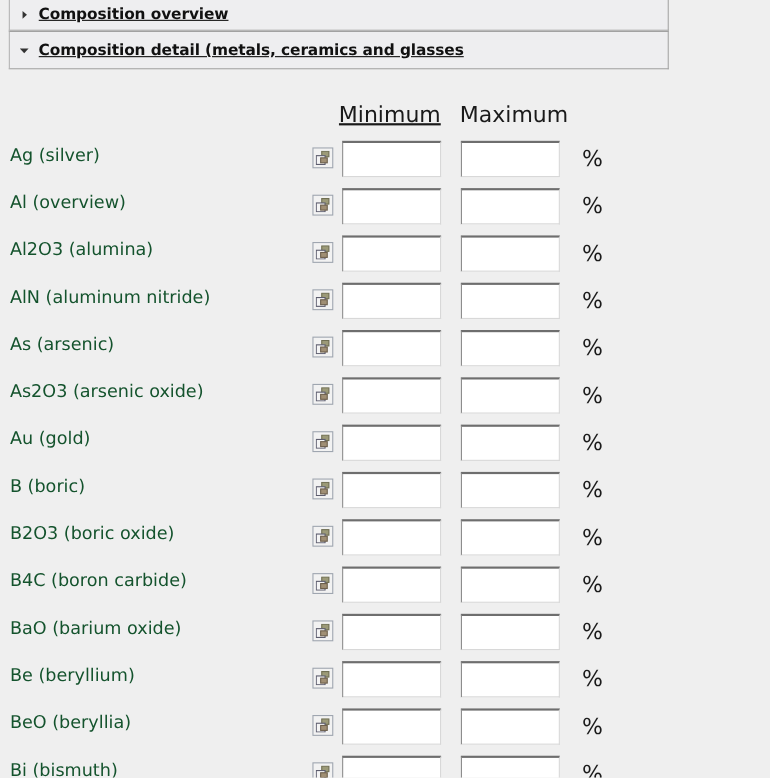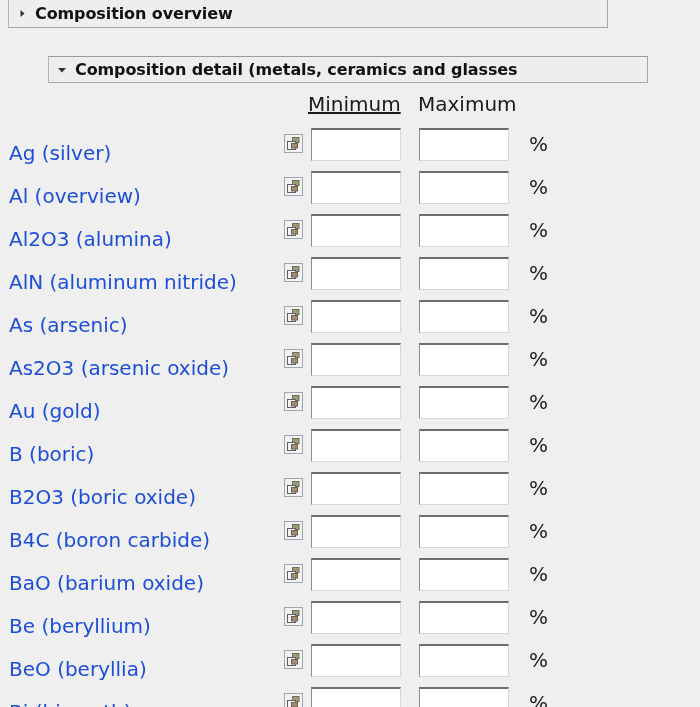--- a/index.html
+++ b/index.html
@@ -35,39 +35,40 @@
     border: 1px solid #a6a6a6;
     border-top-color: #9a9a9a;
     border-left-color: #b5b5b5;
     display: flex;
     align-items: center;
     overflow: hidden;
     white-space: nowrap;
     cursor: default;
   }
   #sec-overview { top: -2px; height: 30px; }
-  #sec-detail   { top: 56px; height: 27px; margin-left: 40px; }
+  #sec-detail   { top: 28px; height: 35px; }
 
   .twisty {
     flex: 0 0 auto;
     width: 26px;
     display: flex;
     align-items: center;
     justify-content: center;
   }
   .twisty svg { display: block; }
 
   .section-title {
-    font-size: 16px;
+    font-size: 14px;
     font-weight: bold;
     color: #111111;
     letter-spacing: -0.1px;
     white-space: nowrap;
     overflow: hidden;
     padding-right: 2px;
+    text-decoration: underline;
   }
 
   
   .col-headers {
     position: absolute;
     top: 92px;
     left: 0;
     height: 26px;
   }
   .col-head {
@@ -93,24 +94,24 @@
   }
   .row {
     position: relative;
     height: 43px;
     width: 700px;
   }
 
   .row-label {
     position: absolute;
     left: 9px;
-    top: 18px;
+    top: 8px;
     width: 272px;
-    font-size: 20px;
-    color: #1d4ed8;
+    font-size: 16px;
+    color: #14532d;
     white-space: nowrap;
     overflow: hidden;
   }
 
   .props-btn {
     position: absolute;
     left: 284px;
     top: 11px;
     width: 19px;
     height: 19px;

